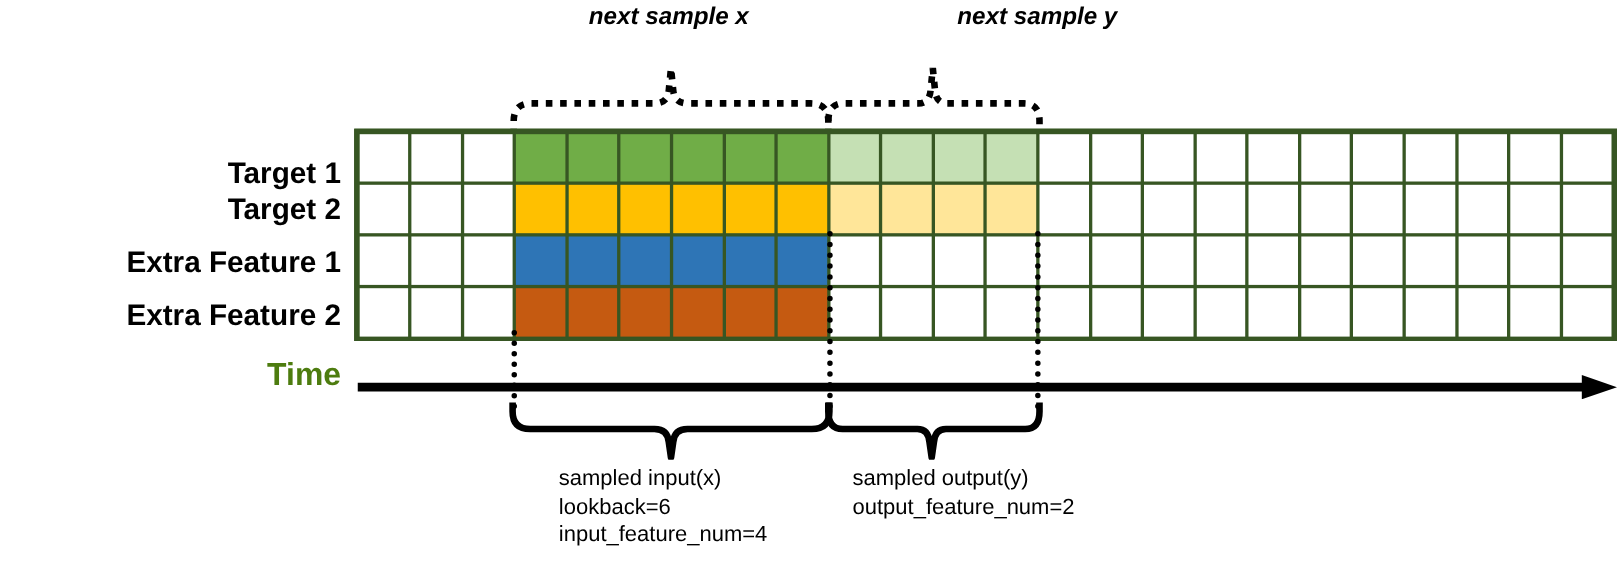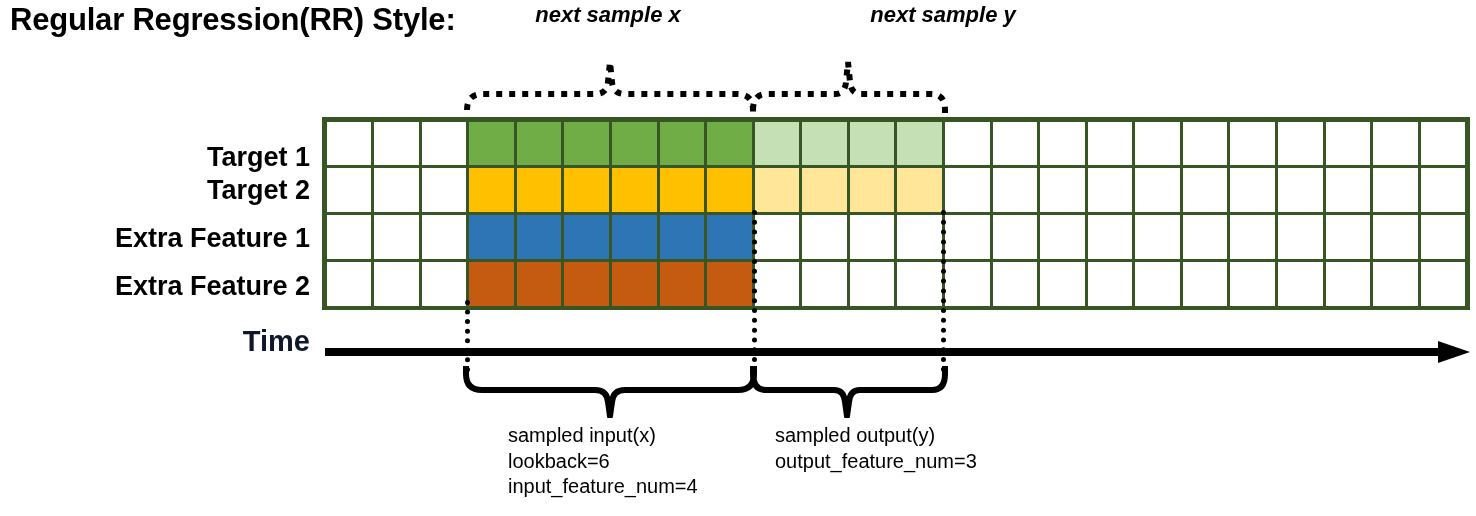--- a/index.html
+++ b/index.html
@@ -71,21 +71,21 @@
   }
   
   #time-label {
     position: absolute;
     left: 150px;
     top: 325px;
     width: 160px;
     text-align: right;
     font-size: 29px;
     font-weight: bold;
-    color: #0f172a;
+    color: #4d7c0f;
   }
   #time-axis {
     position: absolute;
     left: 325px;
     top: 341px;
     width: 1145px;
     height: 22px;
   }
   
   .vguide {
@@ -117,21 +117,20 @@
     line-height: 1.28;
     white-space: nowrap;
   }
   .bottom-text div { white-space: nowrap; }
 </style>
 </head>
 <body>
 
 <div id="canvas">
 
-  <div id="title">Regular Regression(RR) Style:</div>
 
   <div class="brace-label" style="left:464px; top:2px; width:288px;">next sample x</div>
   <svg class="top-brace" style="left:455px; top:28px;" width="310" height="95" viewBox="0 0 310 95">
     <path d="M12,95 L12,82 Q12,66 28,66 L140,66 Q152,66 153,54 L155,34 L157,54 Q158,66 170,66 L282,66 Q298,66 298,82 L298,95" fill="none" stroke="#000000" stroke-width="6" stroke-linecap="butt" stroke-dasharray="6 7"></path>
   </svg>
 
   <div class="brace-label" style="left:798px; top:2px; width:290px;">next sample y</div>
   <svg class="top-brace" style="left:745px; top:28px;" width="210" height="95" viewBox="0 0 210 95">
     <path d="M8,95 L8,82 Q8,66 22,66 L90,66 Q100,66 101,54 L103,34 L105,54 Q106,66 116,66 L186,66 Q200,66 200,82 L200,95" fill="none" stroke="#000000" stroke-width="6" stroke-linecap="butt" stroke-dasharray="6 7"></path>
   </svg>
@@ -267,16 +266,16 @@
     <div>sampled input(x)</div>
     <div>lookback=6</div>
     <div>input_feature_num=4</div>
   </div>
 
   <svg class="bottom-brace" style="left:745px; top:366px;" width="208" height="52" viewBox="0 0 208 52">
     <path d="M8,0 L8,8 Q8,24 21,24 L89,24 Q99,24 100,36 L102,50 L104,36 Q105,24 115,24 L187,24 Q200,24 200,8 L200,0" fill="none" stroke="#000000" stroke-width="6" stroke-linecap="round" stroke-linejoin="round"></path>
   </svg>
   <div class="bottom-text" style="left:775px; top:423px;">
     <div>sampled output(y)</div>
-    <div>output_feature_num=3</div>
+    <div>output_feature_num=2</div>
   </div>
 
 </div>
 
 </body></html>

